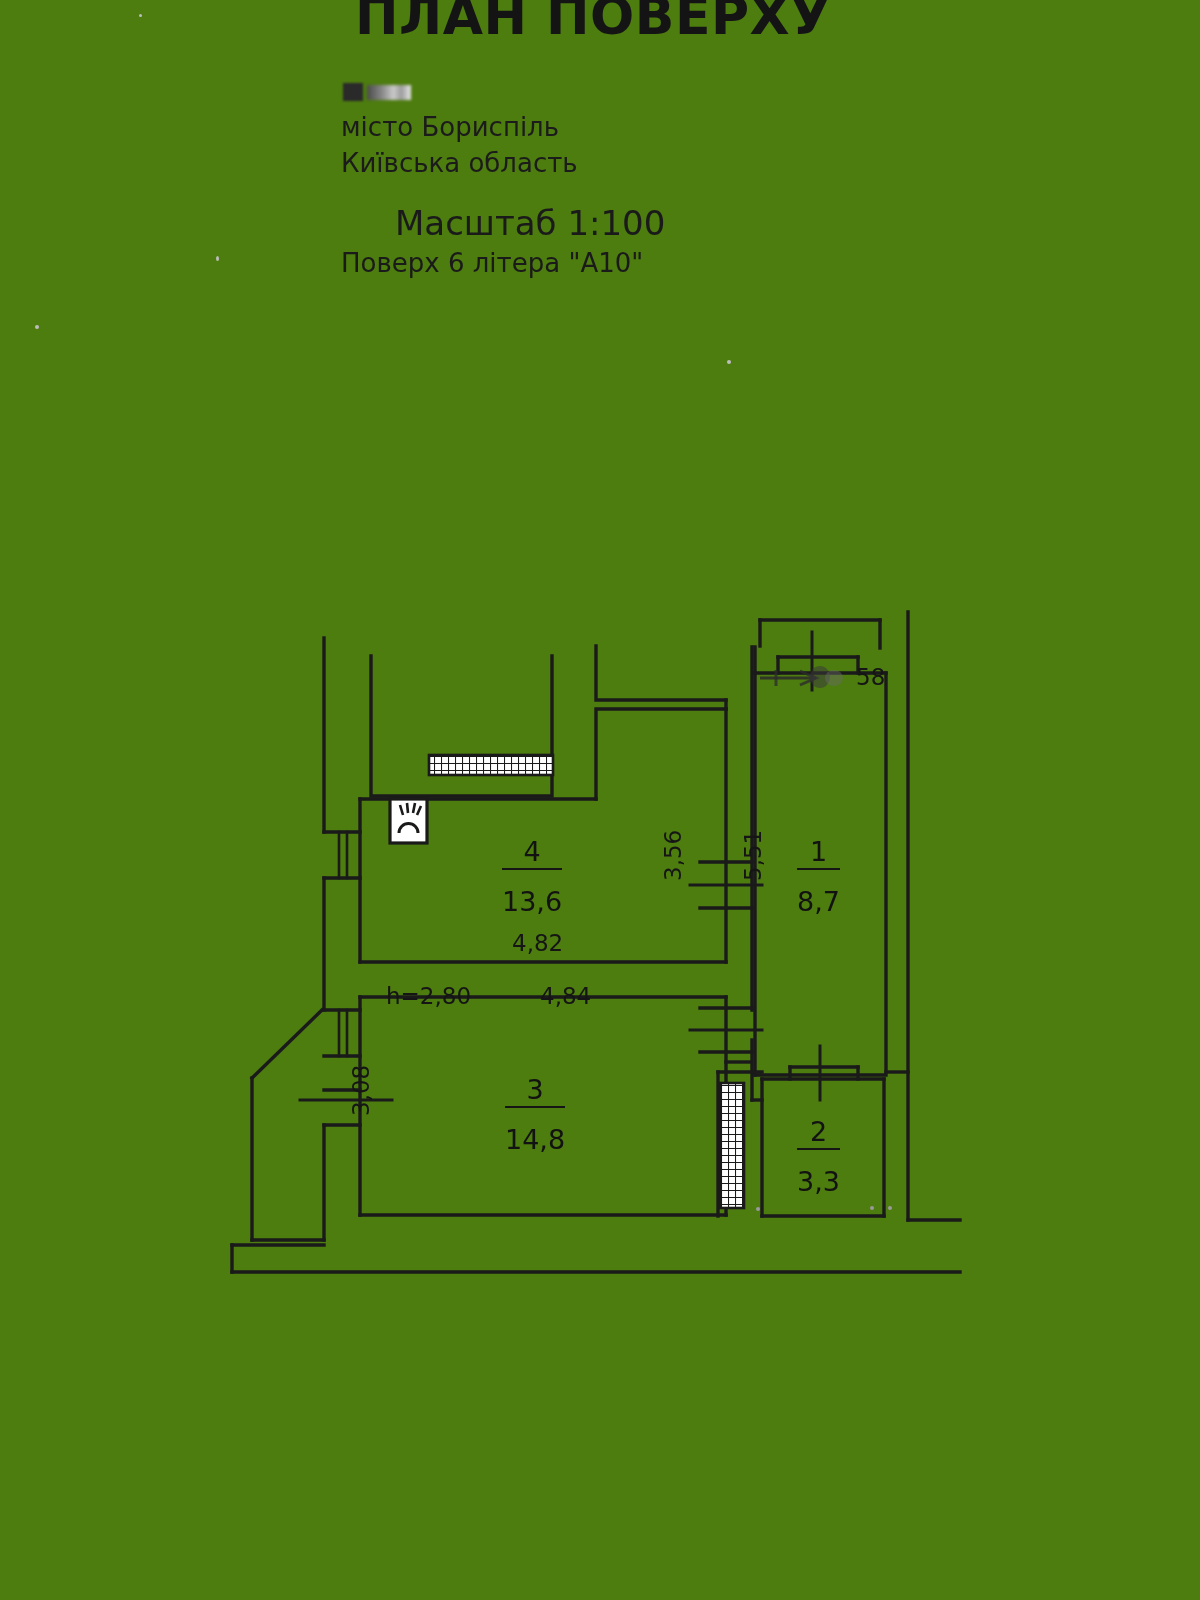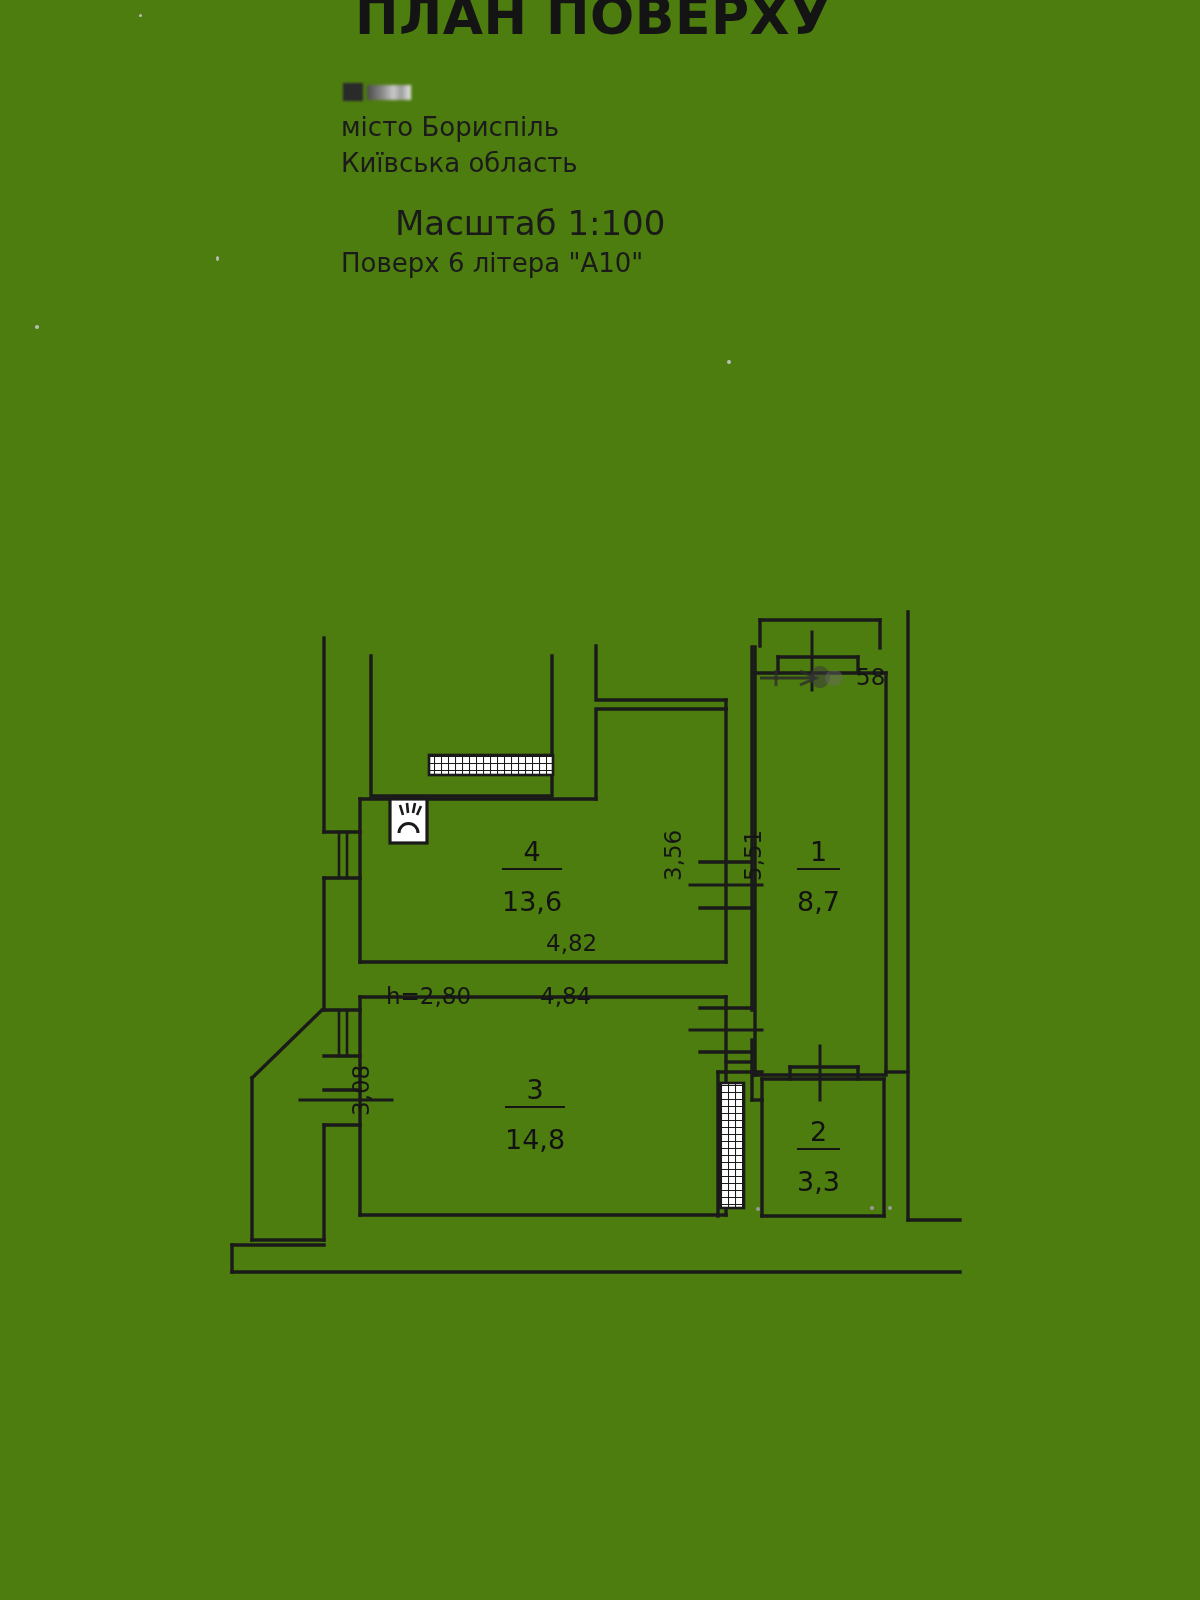--- a/index.html
+++ b/index.html
@@ -284,21 +284,21 @@
   <div class="room-tag" style="left:797px; top:838px;">
     <span class="num">1</span>
     <span class="area">8,7</span>
   </div>
 
   <div class="room-tag" style="left:797px; top:1118px;">
     <span class="num">2</span>
     <span class="area">3,3</span>
   </div>
 
-  <div class="dim-label" style="left:512px; top:930px;margin-left:34px;">4,82</div>
+  <div class="dim-label" style="left:512px; top:930px;">4,82</div>
 
   <div class="dim-label" style="left:540px; top:983px;">4,84</div>
 
   <div class="dim-label" style="left:386px; top:983px;">h=2,80</div>
 
   <div class="dim-label dim-vert" style="left:686px; top:855px;">3,56</div>
 
   <div class="dim-label dim-vert" style="left:766px; top:855px;">5,51</div>
 
   <div class="dim-label dim-vert" style="left:374px; top:1090px;">3,08</div>

